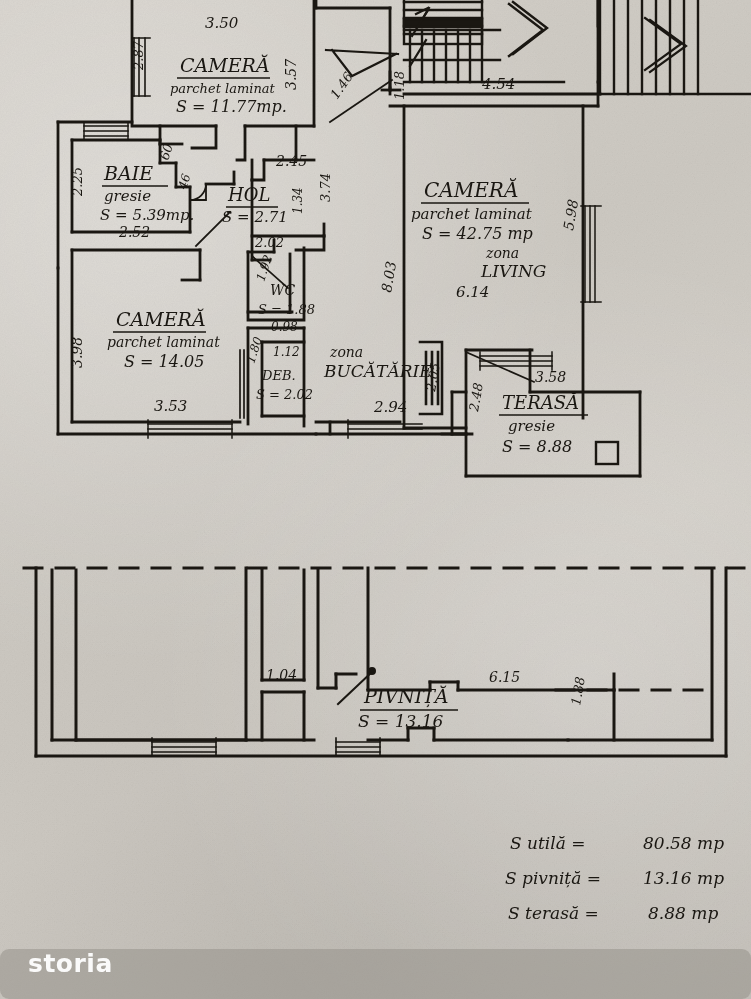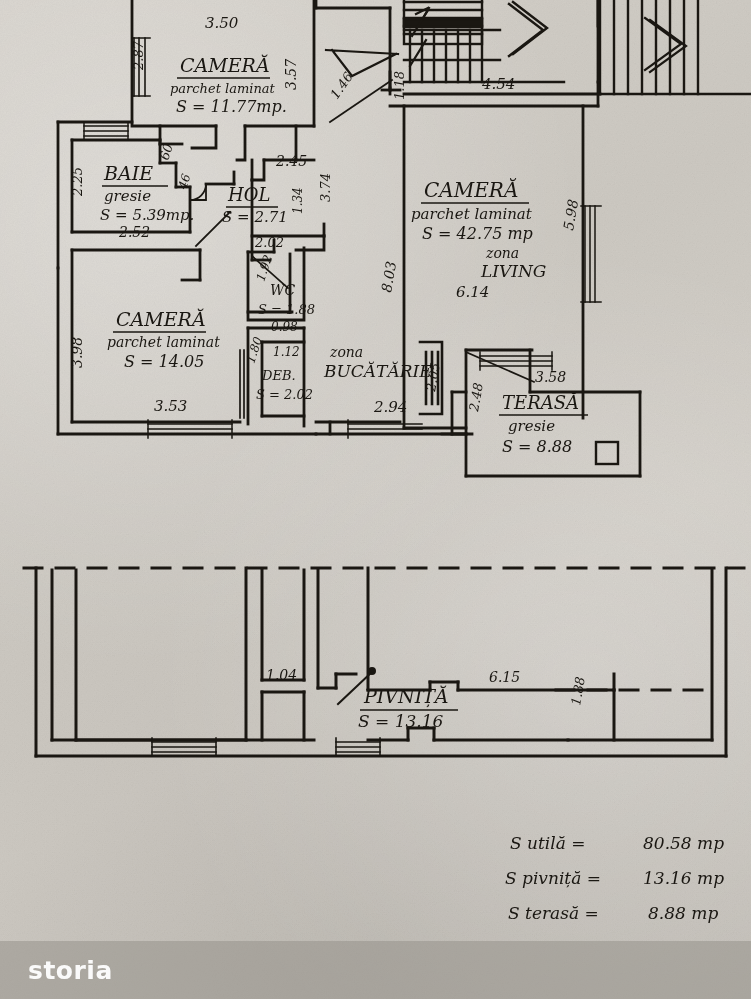--- a/index.html
+++ b/index.html
@@ -19,23 +19,23 @@
       radial-gradient(circle at 78% 68%, rgba(255,255,255,.22), rgba(255,255,255,0) 48%),
       radial-gradient(circle at 50% 95%, rgba(120,115,108,.18), rgba(0,0,0,0) 55%),
       linear-gradient(152deg,#d5d1ca 0%,#cdc9c2 38%,#d2cec7 62%,#c7c3bc 100%);
   }
   #grain{
     position:absolute;inset:0;pointer-events:none;
     opacity:.5;mix-blend-mode:multiply;
   }
   #plan{position:absolute;inset:0;}
   .wmbar{
-    position:absolute;left:0;bottom:0;width:751px;height:58px;
+    position:absolute;left:0;bottom:0;width:751px;height:50px;
     background:rgba(150,146,139,0.55);
-    display:flex;align-items:center;
+    display:flex;align-items:flex-start;border-radius:9px;
   }
   .wmtext{
     margin-left:28px;
     color:#ffffff;
     font-family:"DejaVu Sans", sans-serif;
     font-size:25px;font-weight:700;letter-spacing:.5px;
     opacity:.95;
   }
   svg text{ font-family:"DejaVu Serif", serif; fill:#1a1712; }
 </style>

